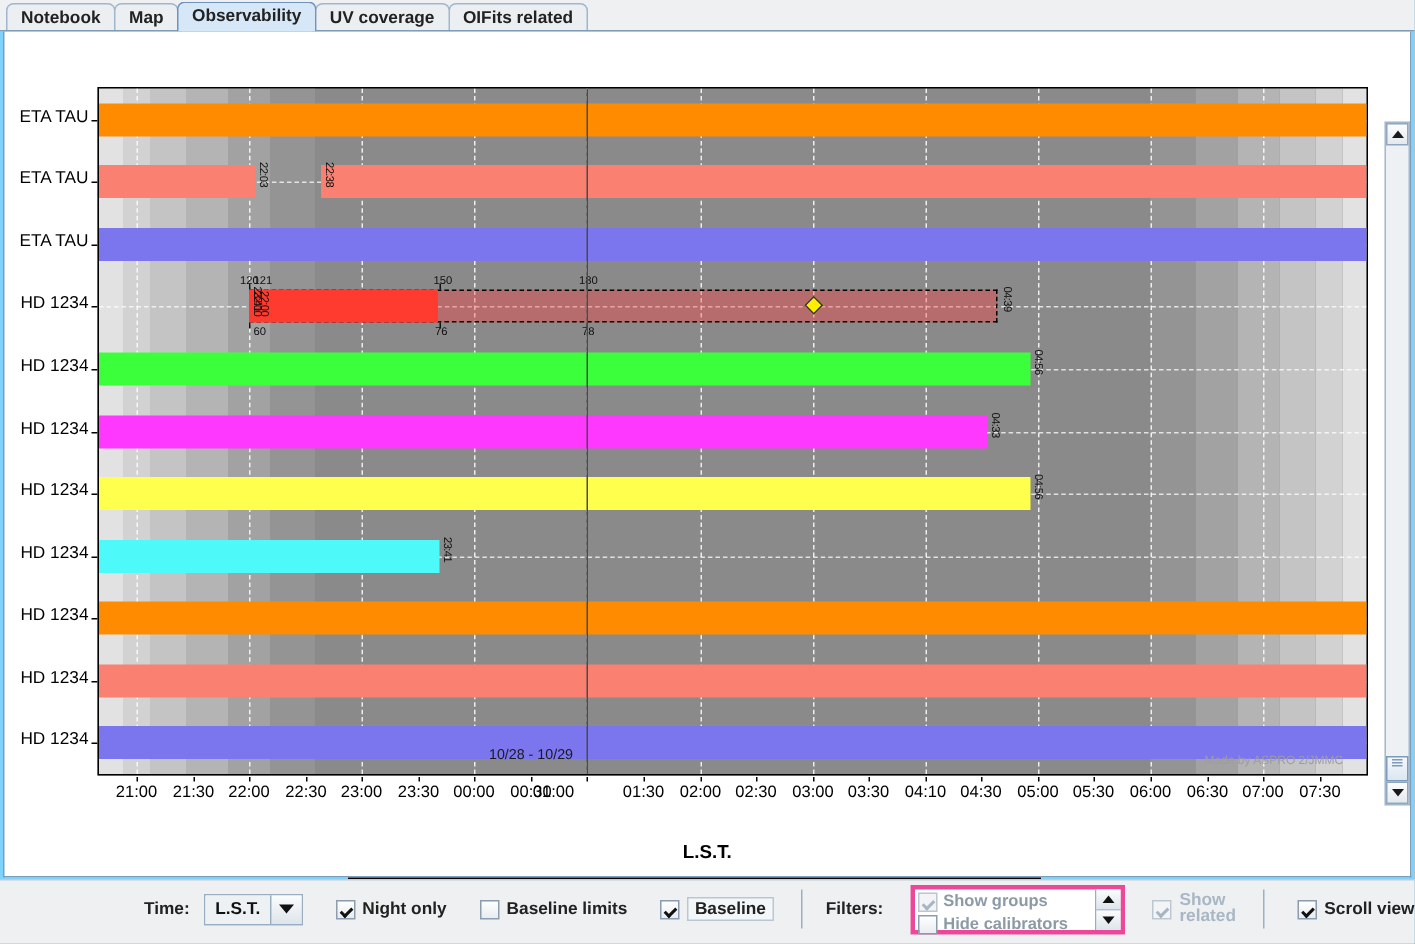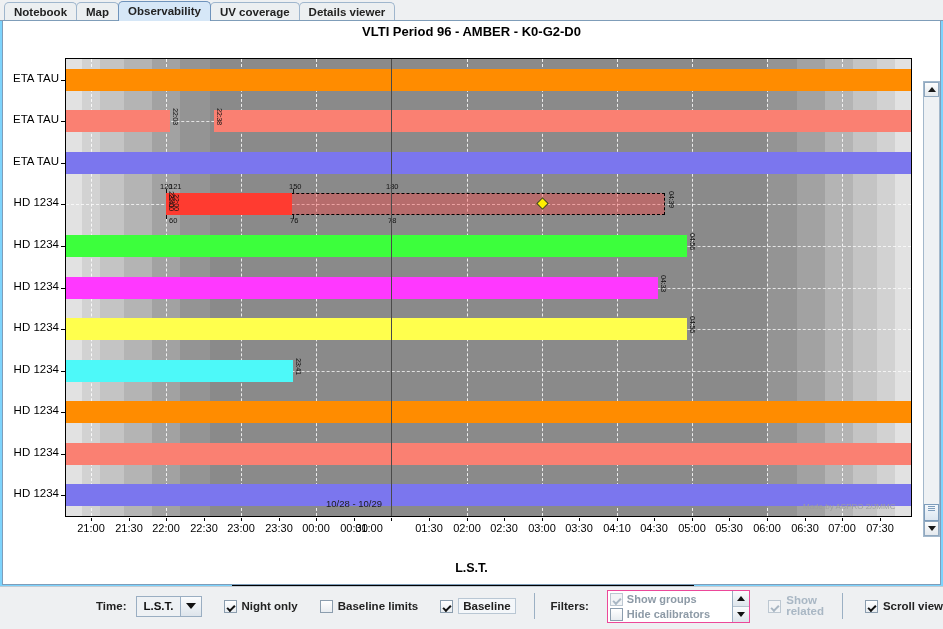--- a/index.html
+++ b/index.html
@@ -225,21 +225,21 @@
   .chk-text.dis { color:#a9b7c4; }
   .chk-text.boxed {
     border:1px solid #b9c7d4; padding:1px 4px; background:#f4f7fa;
   }
 
   .tb-sep { width:1px; height:26px; background:#9bb0c4; margin-left:14px; }
 
   .filters-box {
     margin-left:8px;
     width:152px; height:33px;
-    border:1px solid #ec4899; background:#fff;
+    border:3px solid #ec4899; background:#fff;
     display:flex; align-items:stretch;
   }
   .filters-list { flex:1; padding:1px 2px; }
   .filter-row { display:flex; align-items:center; gap:4px; height:15px; }
   .filter-row .chk-text { font-weight:bold; color:#8d9aa6; font-size:11px; }
   .filters-spin { width:17px; display:flex; flex-direction:column; border-left:1px solid #9aaec2; }
   .spin-btn { flex:1; background:linear-gradient(#fbfcfd,#dee5ec); display:flex;align-items:center;justify-content:center; }
   .spin-btn + .spin-btn { border-top:1px solid #b5c3d0; }
   .spin-up { width:0;height:0;border-left:4px solid transparent;border-right:4px solid transparent;border-bottom:5px solid #111; }
   .spin-dn { width:0;height:0;border-left:4px solid transparent;border-right:4px solid transparent;border-top:5px solid #111; }
@@ -250,26 +250,25 @@
 </head>
 <body>
 
 <div id="app">
 
   <div id="tabbar">
     <div class="tab"><span>Notebook</span></div>
     <div class="tab"><span>Map</span></div>
     <div class="tab selected"><span>Observability</span></div>
     <div class="tab"><span>UV coverage</span></div>
-    <div class="tab"><span>Details viewer</span></div>
+    <div class="tab"><span>OIFits related</span></div>
   </div>
 
   <div id="panel">
 
-    <div id="chart-title">VLTI Period 96 - AMBER - K0-G2-D0</div>
 
     <div id="plot-wrap">
 
       <div id="yaxis">
           <div class="ylabel" style="right: 881px; top: 51px;">ETA TAU</div>
           <div class="ytick" style="left: 58px; top: 59px;"></div>
           <div class="ylabel" style="right: 881px; top: 92px;">ETA TAU</div>
           <div class="ytick" style="left: 58px; top: 100px;"></div>
           <div class="ylabel" style="right: 881px; top: 134px;">ETA TAU</div>
           <div class="ytick" style="left: 58px; top: 142px;"></div>

